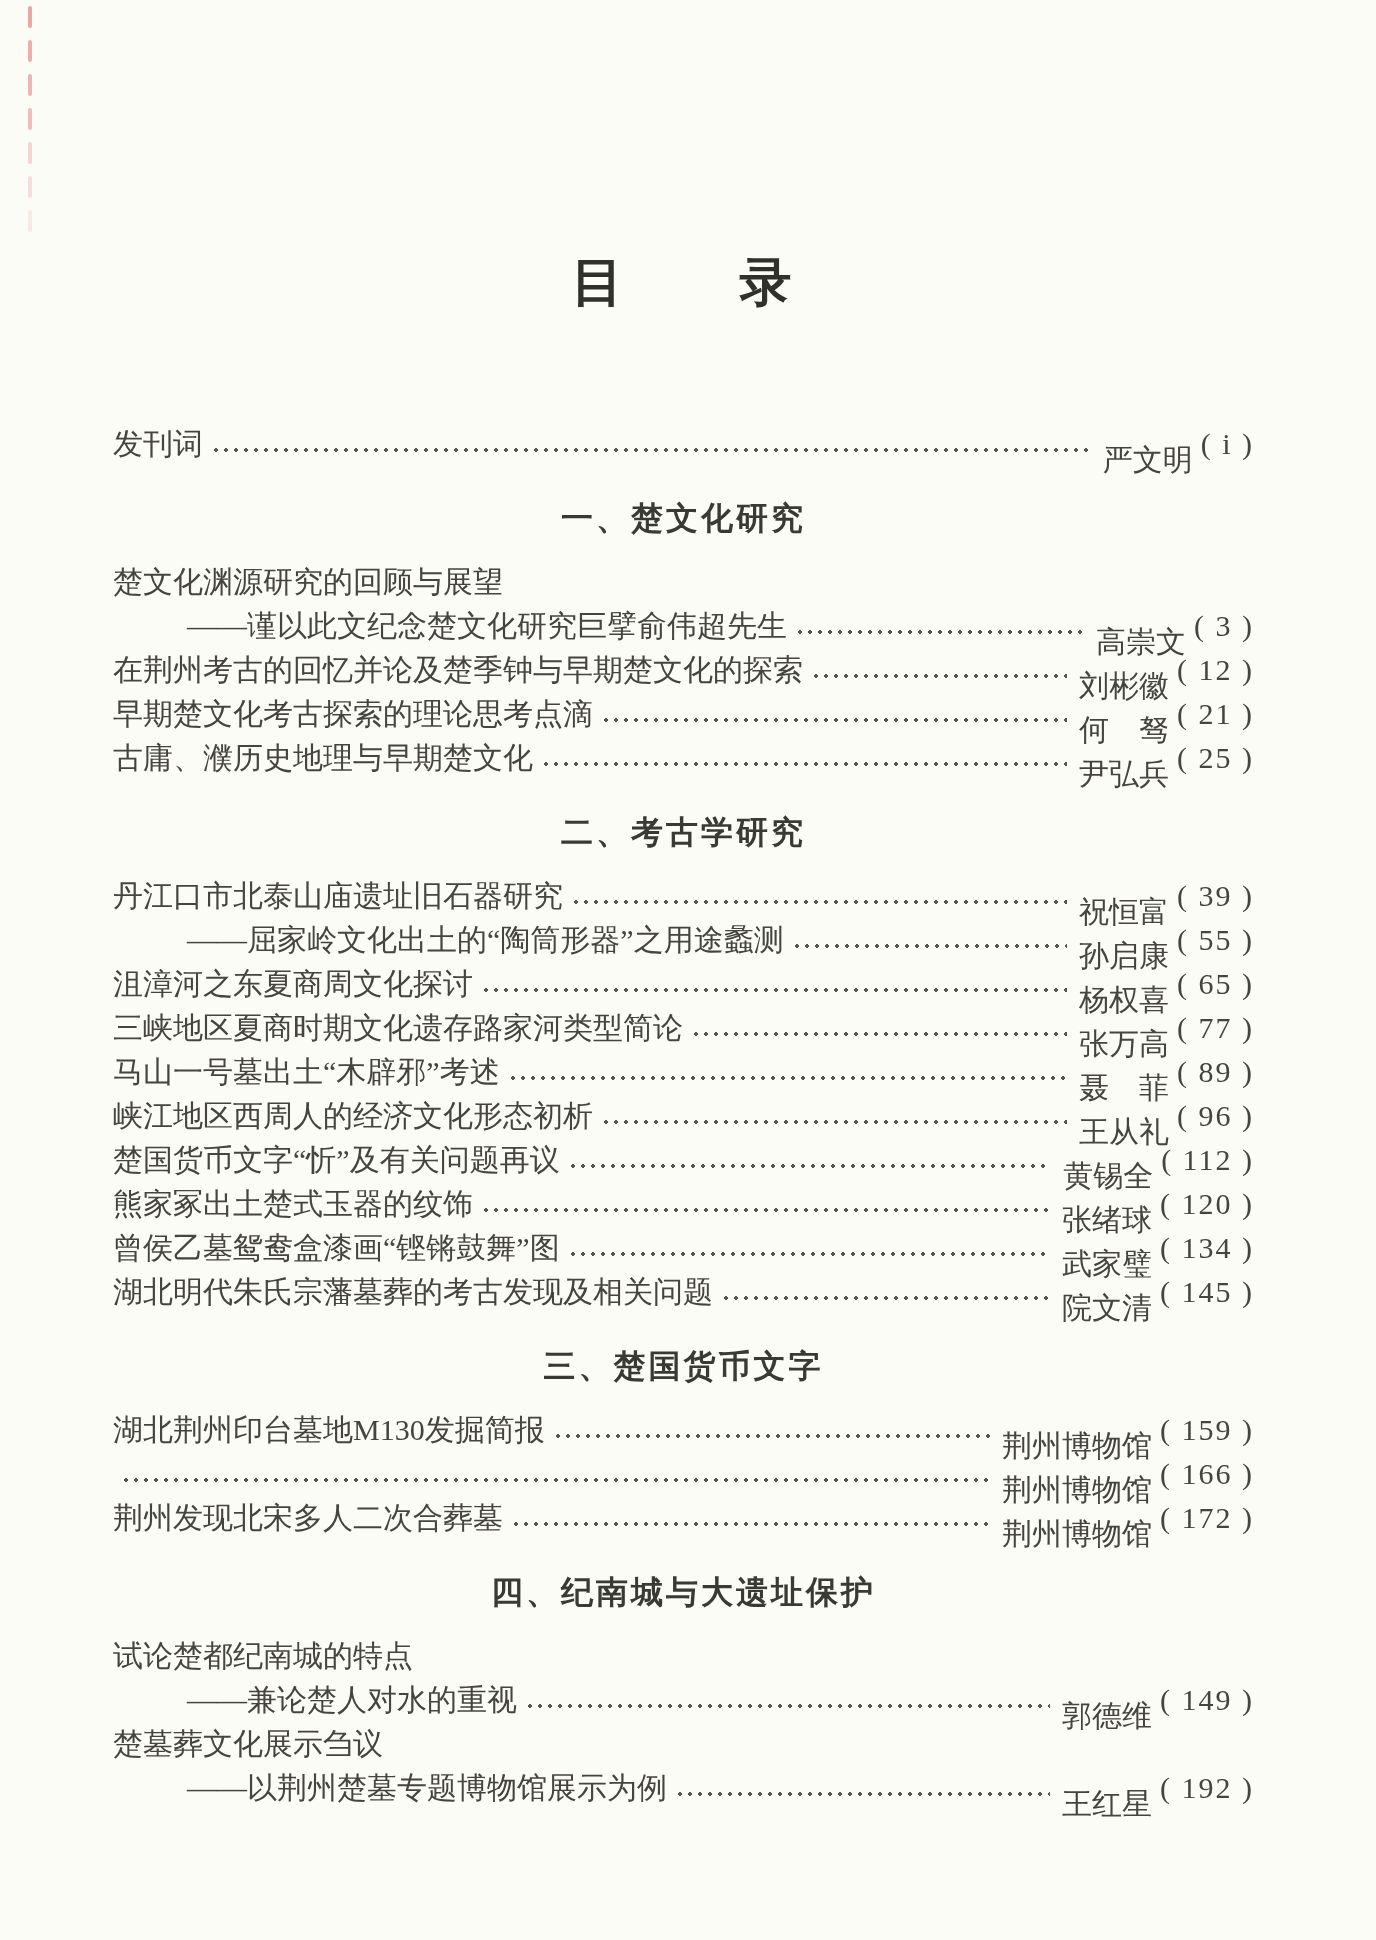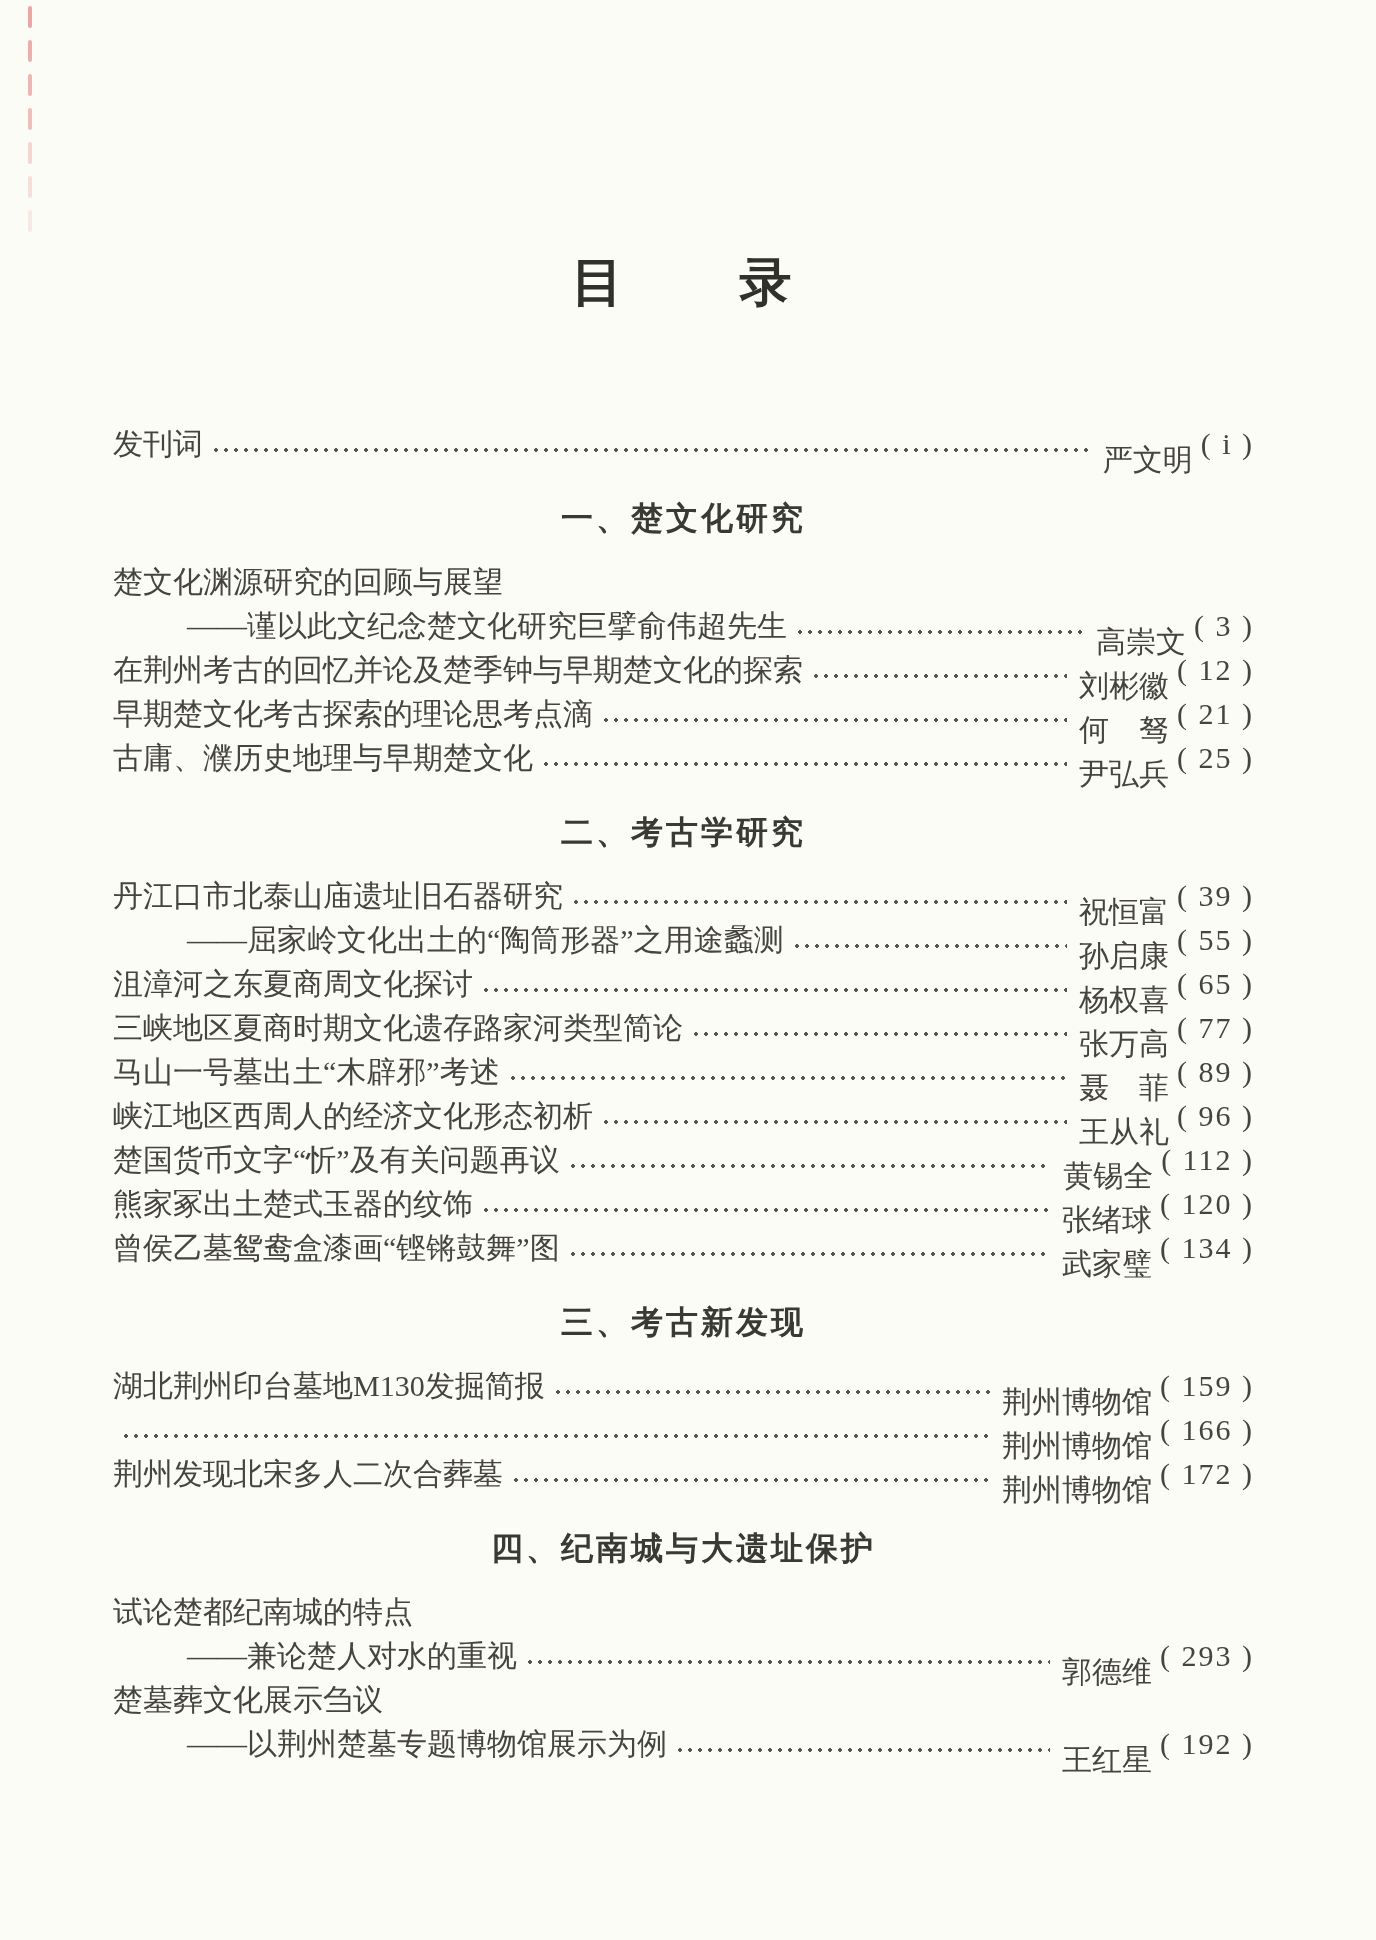--- a/index.html
+++ b/index.html
@@ -131,21 +131,27 @@
         <span class="leader"></span>
         <span class="author">张绪球</span>
         <span class="pageno">( 120 )</span>
       </div>
       <div class="toc-row">
         <span class="t">曾侯乙墓鸳鸯盒漆画“铿锵鼓舞”图</span>
         <span class="leader"></span>
         <span class="author">武家璧</span>
         <span class="pageno">( 134 )</span>
       </div>
-      <div class="section-heading">三、考古新发现</div>
+      <div class="toc-row">
+        <span class="t">湖北明代朱氏宗藩墓葬的考古发现及相关问题</span>
+        <span class="leader"></span>
+        <span class="author">院文清</span>
+        <span class="pageno">( 145 )</span>
+      </div>
+      <div class="section-heading">三、楚国货币文字</div>
       <div class="toc-row">
         <span class="t">湖北荆州印台墓地M130发掘简报</span>
         <span class="leader"></span>
         <span class="author">荆州博物馆</span>
         <span class="pageno">( 159 )</span>
       </div>
       <div class="toc-row">
         <span class="leader"></span>
         <span class="author">荆州博物馆</span>
         <span class="pageno">( 166 )</span>
@@ -157,21 +163,21 @@
         <span class="pageno">( 172 )</span>
       </div>
       <div class="section-heading">四、纪南城与大遗址保护</div>
       <div class="toc-row">
         <span class="t">试论楚都纪南城的特点</span>
       </div>
       <div class="toc-row indent">
         <span class="t">——兼论楚人对水的重视</span>
         <span class="leader"></span>
         <span class="author">郭德维</span>
-        <span class="pageno">( 293 )</span>
+        <span class="pageno">( 149 )</span>
       </div>
       <div class="toc-row">
         <span class="t">楚墓葬文化展示刍议</span>
       </div>
       <div class="toc-row indent">
         <span class="t">——以荆州楚墓专题博物馆展示为例</span>
         <span class="leader"></span>
         <span class="author">王红星</span>
         <span class="pageno">( 192 )</span>
       </div>

